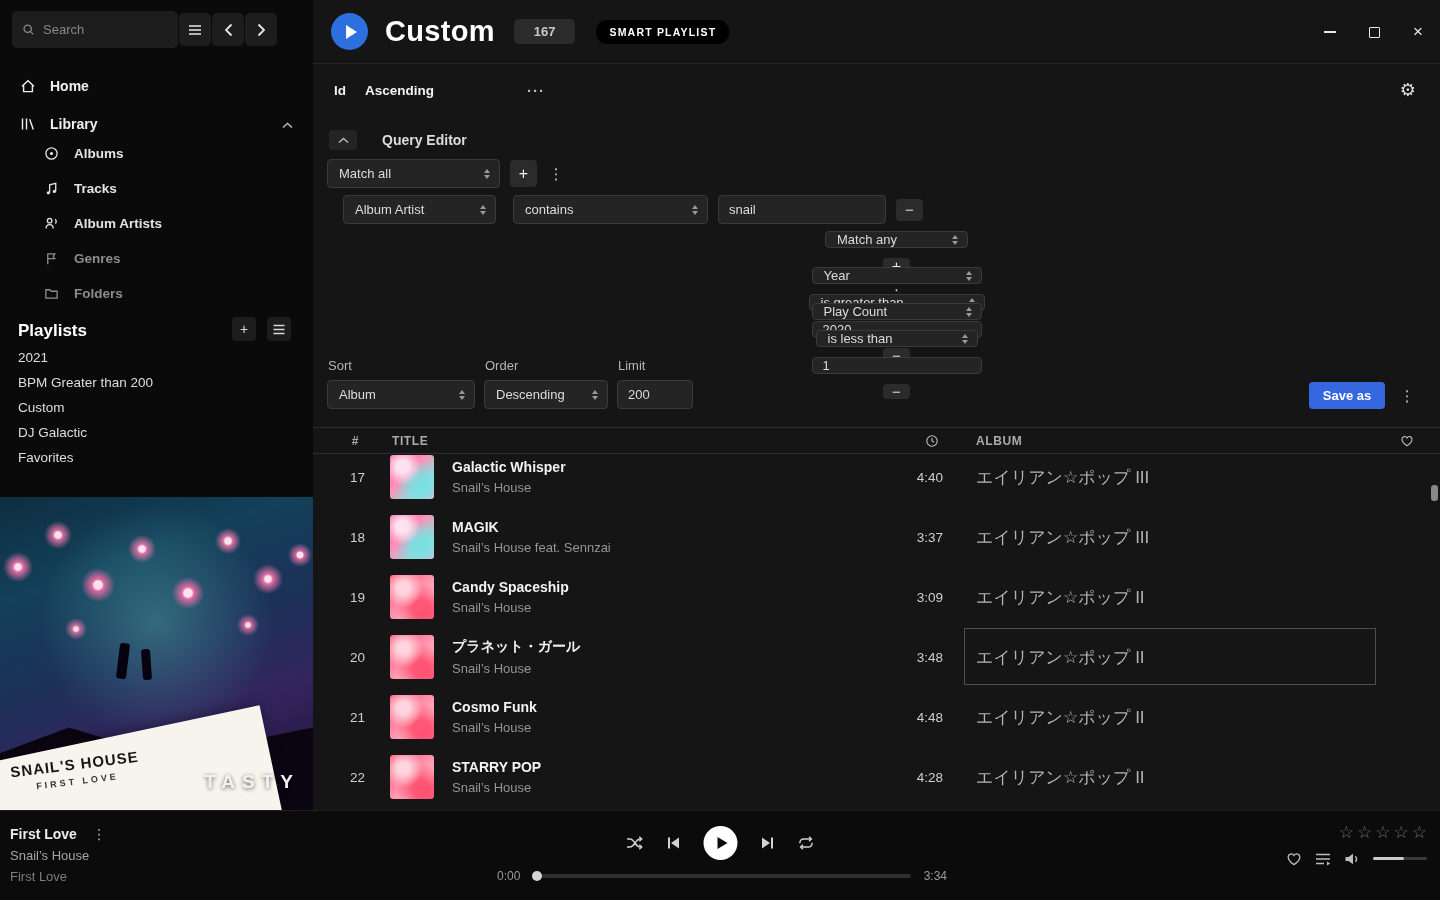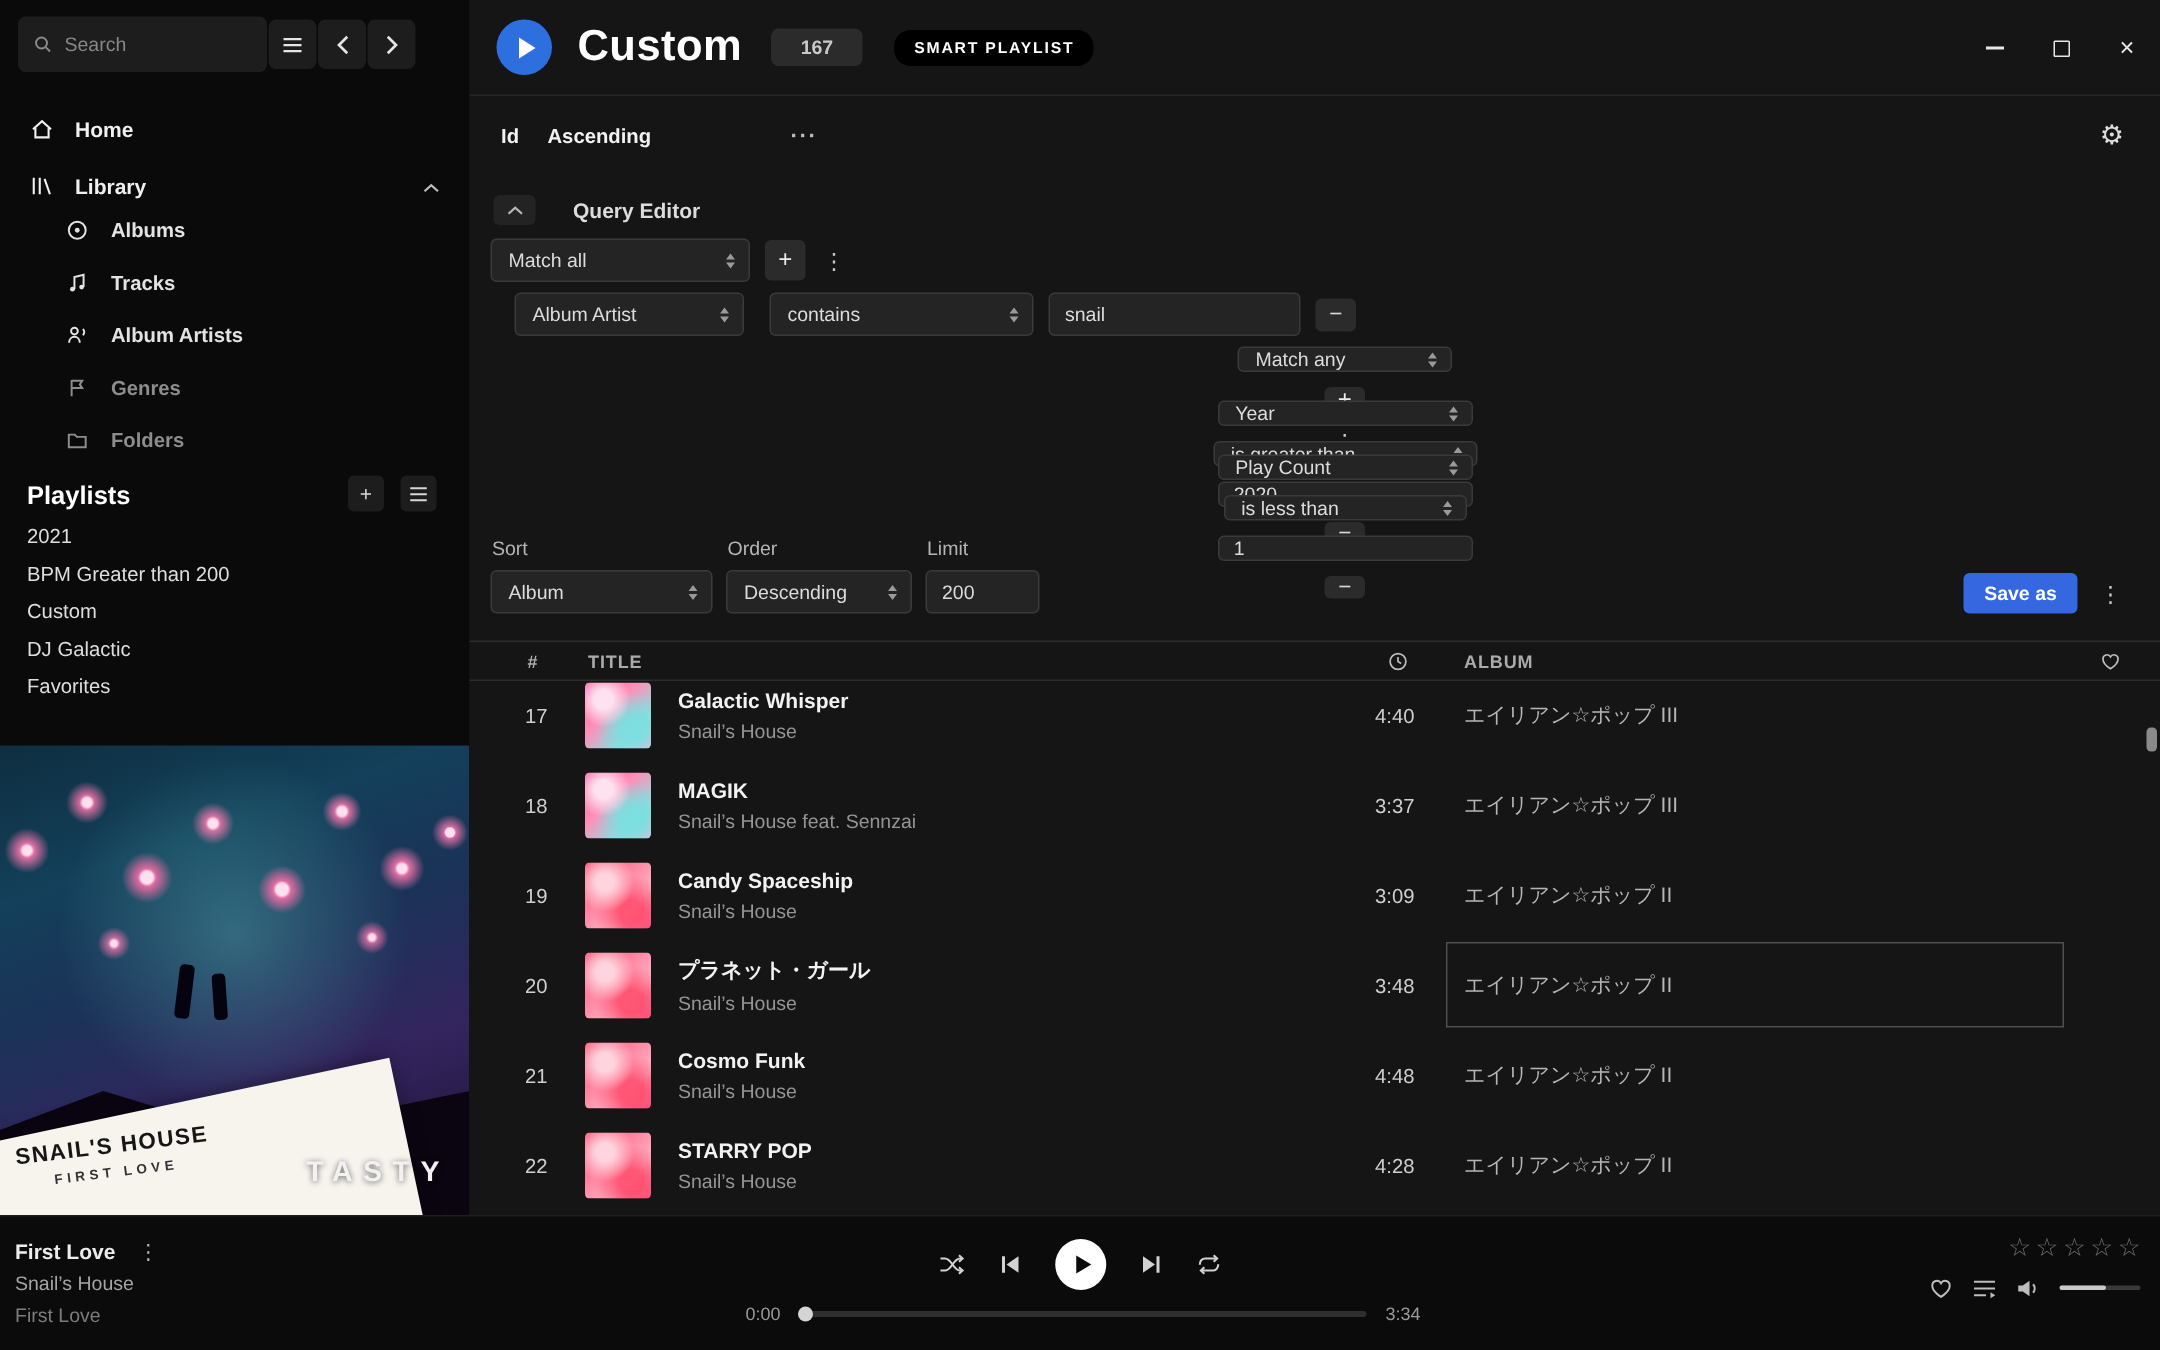--- a/index.html
+++ b/index.html
@@ -109,21 +109,21 @@
   .track-row { height:60px; position:relative; cursor:pointer; }
   .cell-num { text-align:right; padding-right:0; font-size:13.5px; color:#cfcfcf; }
   .cell-main { display:flex; align-items:center; padding-left:25px; gap:18px; }
   .thumb { width:44px; height:44px; border-radius:3px; flex:none; }
   .art-a { background: radial-gradient(circle at 28% 26%, #ffe2f0 0 6px, rgba(255,226,240,0) 40%), radial-gradient(circle at 72% 70%, rgba(122,223,224,.9) 0 8px, rgba(122,223,224,0) 55%), linear-gradient(135deg,#ff5fa2 0%,#ff8fb8 40%,#8fdfe0 75%,#ffb3d9 100%); }
   .art-b { background: radial-gradient(circle at 30% 30%, #ffd4de 0 6px, rgba(255,212,222,0) 45%), radial-gradient(circle at 70% 75%, rgba(255,77,109,.9) 0 8px, rgba(255,77,109,0) 55%), linear-gradient(135deg,#ff4d6d 0%,#ff85a1 40%,#ffb3c6 70%,#ff4d88 100%); }
   .tt { min-width:0; }
   .track-title { font-size:14px; font-weight:600; color:#f2f2f2; white-space:nowrap; }
   .track-artist { font-size:13px; color:#959595; margin-top:5px; white-space:nowrap; }
   .cell-dur { text-align:right; padding-right:2px; font-size:13.5px; color:#cfcfcf; }
-  .cell-album { padding-left:31px; font-size:14px; color:#b5b5b5; white-space:nowrap; overflow:hidden; }
+  .cell-album { padding-left:31px; font-size:17px; color:#b5b5b5; white-space:nowrap; overflow:hidden; }
   .cell-outline { position:absolute; left:651px; top:1px; width:412px; height:57px; border:1px solid #4f4f4f; pointer-events:none; }
 
   .scrollbar-thumb { position:absolute; right:2px; top:485px; width:7px; height:16px; background:#8a8a8a; border-radius:3px; cursor:pointer; z-index:5; }
 
   
   .playerbar { position:absolute; left:0; top:810px; width:1440px; height:90px; background:#0b0b0b; border-top:1px solid #1e1e1e; }
   .np { position:absolute; left:10px; top:15px; }
   .np-title-row { display:flex; align-items:center; gap:15px; }
   .np-title { font-size:14px; font-weight:600; color:#ececec; }
   .np-kebab { background:none; border:none; color:#b5b5b5; font-size:14px; cursor:pointer; }
@@ -333,21 +333,21 @@
       </div>
 
       <div class="qe-row ind-1">
         <div class="select" style="width:153px;margin-right:7px">
           <span>Album Artist</span>
           <span class="arrows">
               <span class="tri-up"></span>
               <span class="tri-down"></span>
             </span>
         </div>
-        <div class="select" style="width:176px">
+        <div class="select" style="width:195px">
           <span>contains</span>
           <span class="arrows">
               <span class="tri-up"></span>
               <span class="tri-down"></span>
             </span>
         </div>
         <input class="text-input" style="width: 168px;" type="text" value="snail">
         <button class="minus-btn">
             <span>−</span>
           </button>

